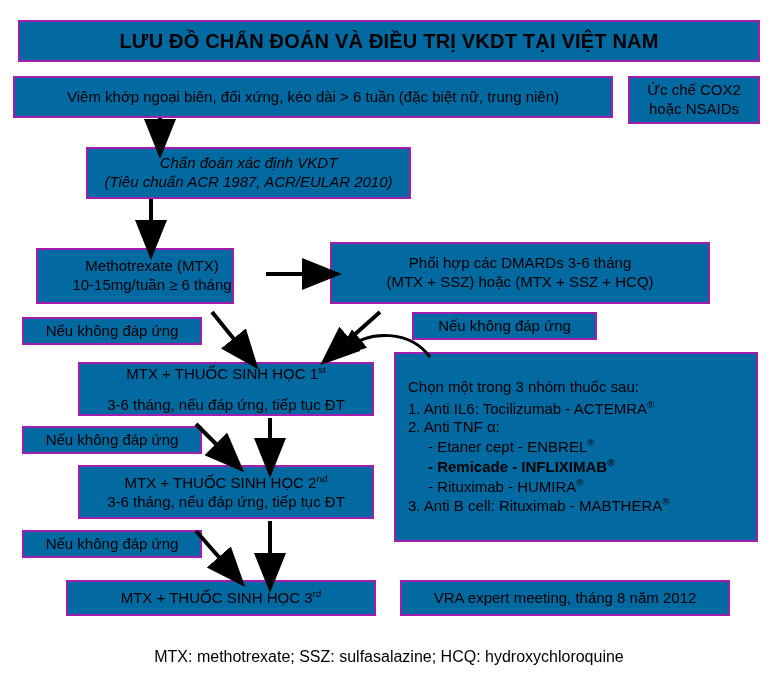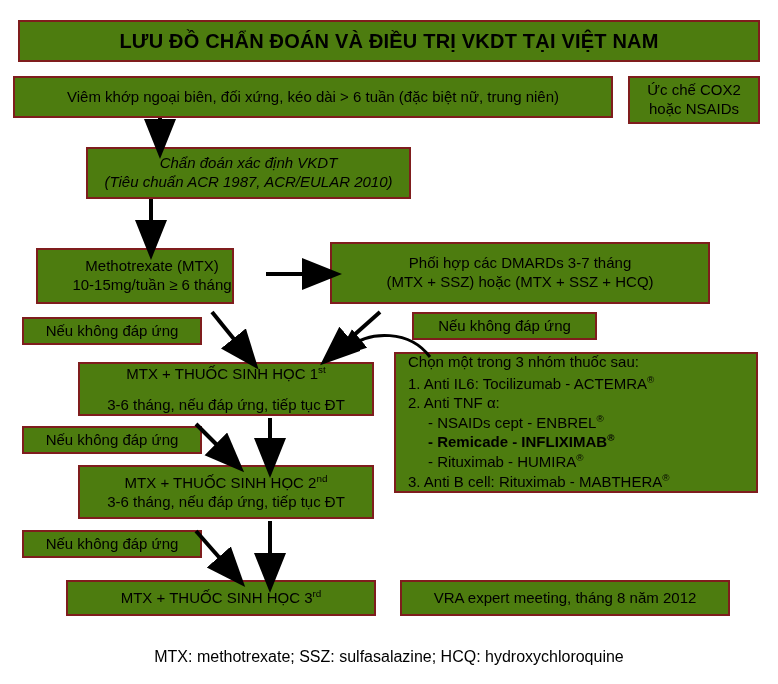--- a/index.html
+++ b/index.html
@@ -15,22 +15,22 @@
     position: relative;
     overflow: hidden;
   }
   #canvas {
     position: relative;
     width: 778px;
     height: 684px;
   }
   .box {
     position: absolute;
-    border: 2px solid #7f1d1d;
-    background: #4d7c0f;
+    border: 2px solid #a21caf;
+    background: #0369a1;
     box-sizing: border-box;
     display: flex;
     flex-direction: column;
     align-items: center;
     justify-content: center;
     text-align: center;
     line-height: 1.25;
     font-size: 15px;
     padding: 2px 6px;
   }
@@ -88,42 +88,42 @@
     <span class="row">Chẩn đoán xác định VKDT</span>
     <span class="row">(Tiêu chuẩn ACR 1987, ACR/EULAR 2010)</span>
   </div>
 
   <div class="box" style="left:36px; top:248px; width:198px; height:56px;padding-left:40px;">
     <span class="row">Methotrexate (MTX)</span>
     <span class="row">10-15mg/tuần ≥ 6 tháng</span>
   </div>
 
   <div class="box" style="left:330px; top:242px; width:380px; height:62px;">
-    <span class="row">Phối hợp các DMARDs 3-7 tháng</span>
+    <span class="row">Phối hợp các DMARDs 3-6 tháng</span>
     <span class="row">(MTX + SSZ) hoặc (MTX + SSZ + HCQ)</span>
   </div>
 
   <div class="box" style="left:22px; top:317px; width:180px; height:28px;">
     <span>Nếu không đáp ứng</span>
   </div>
 
   <div class="box" style="left:412px; top:312px; width:185px; height:28px;">
     <span>Nếu không đáp ứng</span>
   </div>
 
   <div class="box" style="left:78px; top:362px; width:296px; height:54px;gap:12px;">
     <span class="row"><span>MTX + THUỐC SINH HỌC 1</span><sup>st</sup></span>
     <span class="row">3-6 tháng, nếu đáp ứng, tiếp tục ĐT</span>
   </div>
 
-  <div class="box left-align" style="left:394px; top:352px; width:364px; height:141px; padding:24px 12px; justify-content:center;">
+  <div class="box left-align" style="left:394px; top:352px; width:364px; height:190px; padding:24px 12px; justify-content:center;">
     <span class="row" style="margin-bottom:2px;">Chọn một trong 3 nhóm thuốc sau:</span>
     <span class="row"><span>1. Anti IL6: Tocilizumab - ACTEMRA</span><sup>®</sup></span>
     <span class="row">2. Anti TNF α:</span>
-    <span class="row" style="padding-left:20px;"><span>- NSAIDs cept - ENBREL</span><sup>®</sup></span>
+    <span class="row" style="padding-left:20px;"><span>- Etaner cept - ENBREL</span><sup>®</sup></span>
     <span class="row" style="padding-left:20px;font-weight:bold;"><span>- Remicade - INFLIXIMAB</span><sup>®</sup></span>
     <span class="row" style="padding-left:20px;"><span>- Rituximab - HUMIRA</span><sup>®</sup></span>
     <span class="row"><span>3. Anti B cell: Rituximab - MABTHERA</span><sup>®</sup></span>
   </div>
 
   <div class="box" style="left:22px; top:426px; width:180px; height:28px;">
     <span>Nếu không đáp ứng</span>
   </div>
 
   <div class="box" style="left:78px; top:465px; width:296px; height:54px;">

